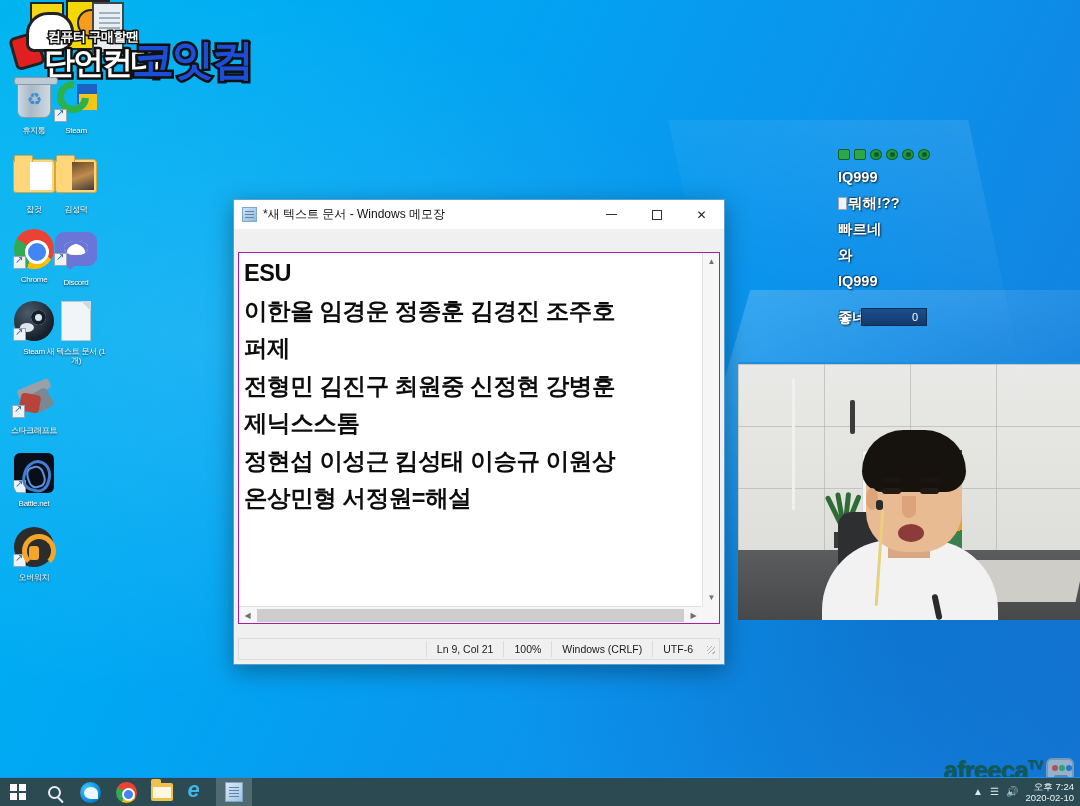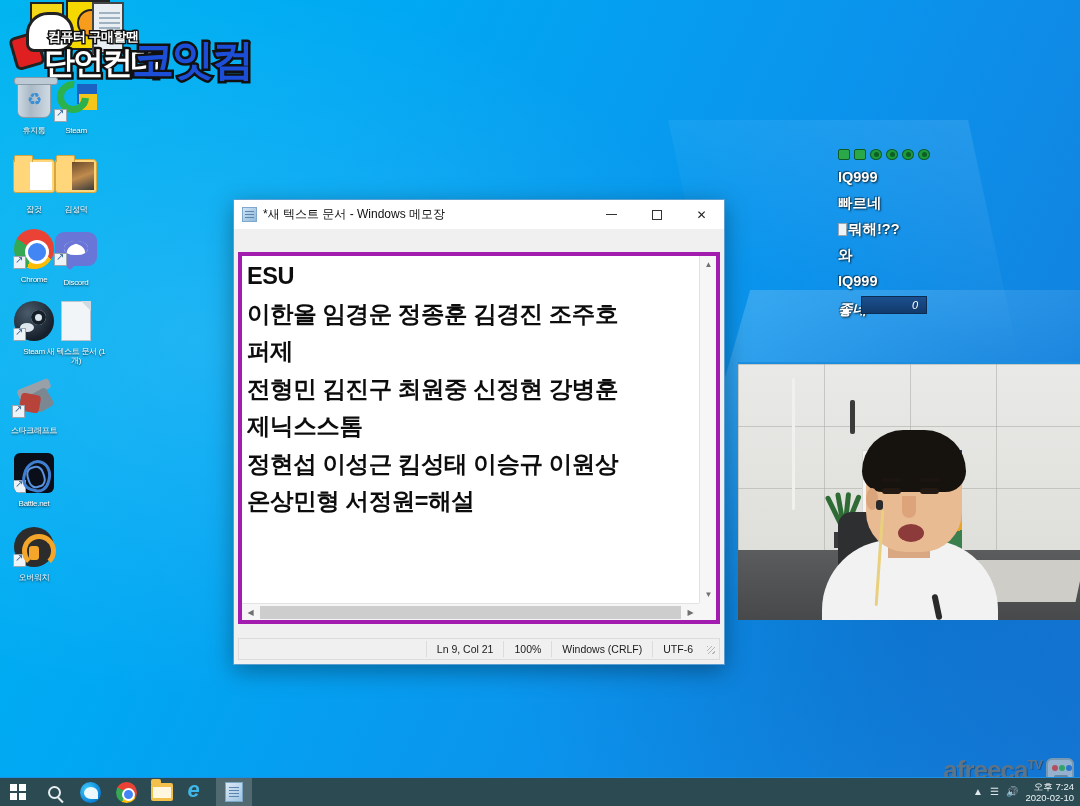--- a/index.html
+++ b/index.html
@@ -102,21 +102,21 @@
     border:1px solid #7ea8cd;position:relative;flex:none;}
   #np-icon:after{content:"";position:absolute;left:2px;top:3px;width:9px;height:1px;background:#5b85ad;
     box-shadow:0 3px 0 #5b85ad,0 6px 0 #5b85ad;}
   #np-title{font-size:12px;color:#101010;white-space:nowrap;}
   .np-btn{width:45px;height:29px;display:flex;align-items:center;justify-content:center;font-size:12px;color:#222;}
   #np-wincontrols{position:absolute;right:0;top:0;display:flex;}
   .sq{width:10px;height:10px;border:1px solid #333;}
   .dash{width:11px;height:1px;background:#333;}
   #np-menubar{height:21px;background:#f0f0f0;display:flex;align-items:center;padding-left:5px;gap:1px;}
   .np-menu{font-size:11px;color:#111;padding:2px 7px;white-space:nowrap;}
-  #np-textwrap{position:absolute;left:4px;top:52px;right:4px;bottom:40px;background:#fff;border:4px solid #a21caf;}
+  #np-textwrap{position:absolute;left:4px;top:52px;right:4px;bottom:40px;background:#fff;border:1px solid #a21caf;}
   #np-text{position:absolute;left:5px;top:2px;right:18px;bottom:18px;overflow:hidden;}
   .tline{font-size:23.5px;line-height:37.5px;color:#0d0d0d;white-space:nowrap;font-weight:600;letter-spacing:-.4px;}
   #np-vscroll{position:absolute;right:0;top:0;width:17px;bottom:17px;background:#f6f6f6;border-left:1px solid #e2e2e2;}
   .sc-arrow{width:17px;height:17px;display:flex;align-items:center;justify-content:center;font-size:8px;color:#707070;}
   #np-vscroll .sc-arrow.down{position:absolute;bottom:0;left:0;}
   #np-hscroll{position:absolute;left:0;bottom:0;right:17px;height:17px;background:#f6f6f6;border-top:1px solid #e2e2e2;display:flex;align-items:center;}
   #np-hthumb{flex:1;height:13px;margin:0 1px;background:#cdcdcd;}
   #np-corner{position:absolute;right:0;bottom:0;width:17px;height:17px;background:#f6f6f6;}
   #np-statusbar{position:absolute;left:4px;right:4px;bottom:4px;height:22px;background:#f0f0f0;
     border:1px solid #dcdcdc;display:flex;align-items:center;justify-content:flex-end;}
@@ -129,21 +129,21 @@
   
   #chat-overlay{position:absolute;left:838px;top:148px;width:180px;}
   #chat-emojis{display:flex;gap:4px;align-items:center;height:12px;margin-bottom:4px;}
   .em{width:12px;height:11px;border-radius:50%;background:#1d9b3c;border:1px solid #0d5a22;}
   .em.sq{border-radius:2px;background:#2aa94a;}
   .em.ring:after{content:"";display:block;width:5px;height:5px;margin:2px auto;border-radius:50%;background:#0c5e25;}
   .chatline{font-size:14.5px;font-weight:bold;color:#fff;text-shadow:1px 1px 2px rgba(0,0,0,.75),-1px -1px 1px rgba(0,0,0,.5);
     line-height:26px;white-space:nowrap;}
   .chatline .chip{display:inline-block;width:9px;height:13px;background:#eef3f7;border:1px solid #9aa7b3;
     vertical-align:-2px;margin-right:1px;}
-  #chat-counter{display:inline-flex;align-items:flex-start;margin-top:2px;font-style:italic;}
+  #chat-counter{display:inline-flex;align-items:center;margin-top:10px;}
   #chat-counter .pill{width:66px;height:18px;background:linear-gradient(180deg,#1a4f8e,#123a6b);
     border:1px solid #0d2c52;display:flex;align-items:center;justify-content:flex-end;padding-right:8px;
     font-size:11px;color:#fff;margin-left:-6px;}
 
   
   #webcam{position:absolute;left:738px;top:362px;width:342px;height:258px;background:#111;overflow:hidden;
     border-top:2px solid #1b8ee0;}
   .wc-wall{position:absolute;left:0;top:0;width:342px;height:192px;background:linear-gradient(180deg,#e9e9e7,#dededa);}
   .wc-grid{position:absolute;left:0;top:0;width:342px;height:192px;
     background-image:linear-gradient(rgba(170,170,165,.55) 1px,transparent 1px),
@@ -198,21 +198,21 @@
   .tb-ie:after{content:"e";position:absolute;left:0;top:-5px;font-size:22px;font-style:italic;color:#3fb7e8;font-weight:bold;}
   .tb-notepad{width:18px;height:20px;background:linear-gradient(135deg,#dbe9f6,#9ec4e2);border:1px solid #7aa6c8;position:relative;}
   .tb-notepad:after{content:"";position:absolute;left:3px;top:4px;width:10px;height:1px;background:#5b85ad;box-shadow:0 3px 0 #5b85ad,0 6px 0 #5b85ad,0 9px 0 #5b85ad;}
 
   #tray{position:absolute;right:6px;bottom:0;height:29px;display:flex;align-items:center;gap:7px;}
   .tray-ic{font-size:10px;color:#dfe8ec;}
   #clock{text-align:right;line-height:11px;color:#eef4f7;font-size:9.5px;}
 
   
   #afreeca{position:absolute;right:6px;bottom:20px;display:flex;align-items:center;gap:4px;opacity:.78;}
-  #afreeca .wm-text{font-size:26px;font-weight:bold;color:#737373;letter-spacing:-1px;
+  #afreeca .wm-text{font-size:26px;font-weight:bold;color:#14532d;letter-spacing:-1px;
     text-shadow:1px 1px 0 rgba(0,0,0,.35);}
   #afreeca .wm-text sup{font-size:13px;vertical-align:super;}
   #afreeca .wm-face{width:28px;height:26px;border-radius:6px;background:#b9c4cc;position:relative;border:2px solid #94a2ab;}
   #afreeca .wm-face i{position:absolute;top:5px;width:6px;height:6px;border-radius:50%;}
   #afreeca .wm-face i.a{left:4px;background:#e2443a;}
   #afreeca .wm-face i.b{left:11px;background:#3bb04a;}
   #afreeca .wm-face i.c{left:18px;background:#2f74cf;}
   #afreeca .wm-face:after{content:"";position:absolute;left:6px;bottom:4px;width:14px;height:3px;background:#7e8c95;border-radius:2px;}
 </style>
 </head>
@@ -384,24 +384,24 @@
 <div id="chat-overlay">
   <div id="chat-emojis">
     <span class="em sq"></span>
     <span class="em sq"></span>
     <span class="em ring"></span>
     <span class="em ring"></span>
     <span class="em ring"></span>
     <span class="em ring"></span>
   </div>
   <div class="chatline">IQ999</div>
-  <div class="chatline">빠르네</div>
   <div class="chatline">
     <span class="chip"></span><span>뭐해!??</span>
   </div>
+  <div class="chatline">빠르네</div>
   <div class="chatline">와</div>
   <div class="chatline">IQ999</div>
   <div id="chat-counter">
     <span class="chatline">좋네</span>
     <span class="pill">0</span>
   </div>
 </div>
 
 <div id="webcam">
   <div class="wc-wall"></div>

